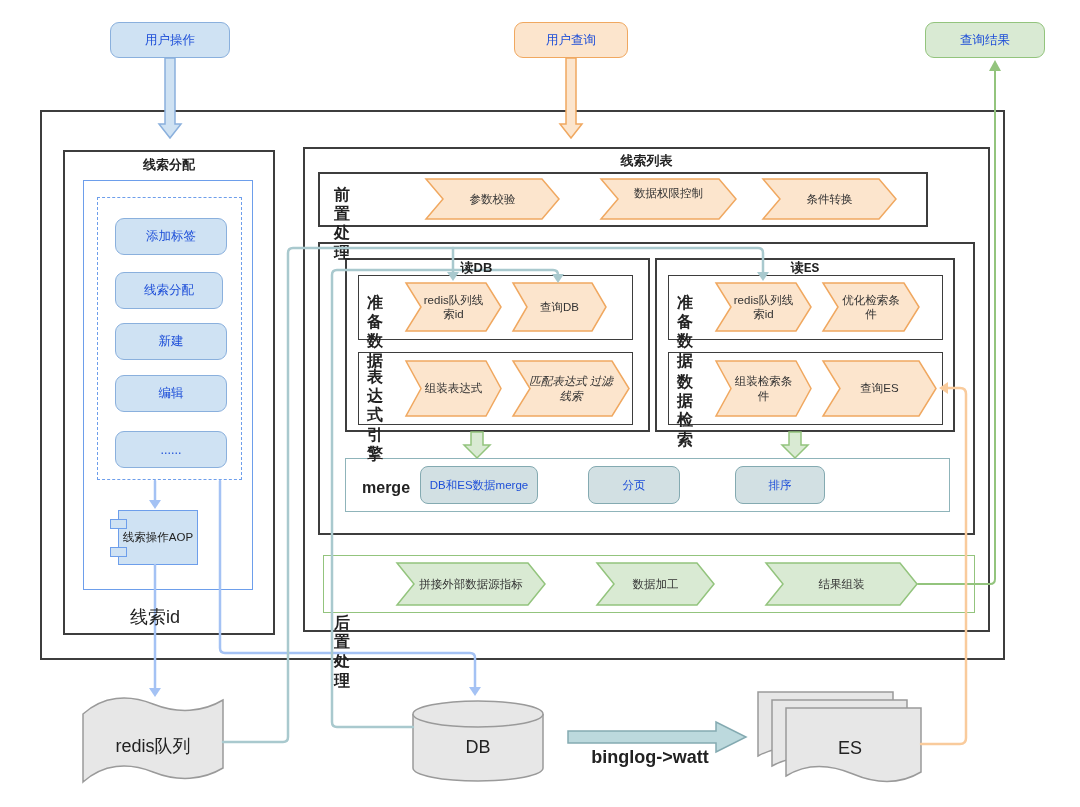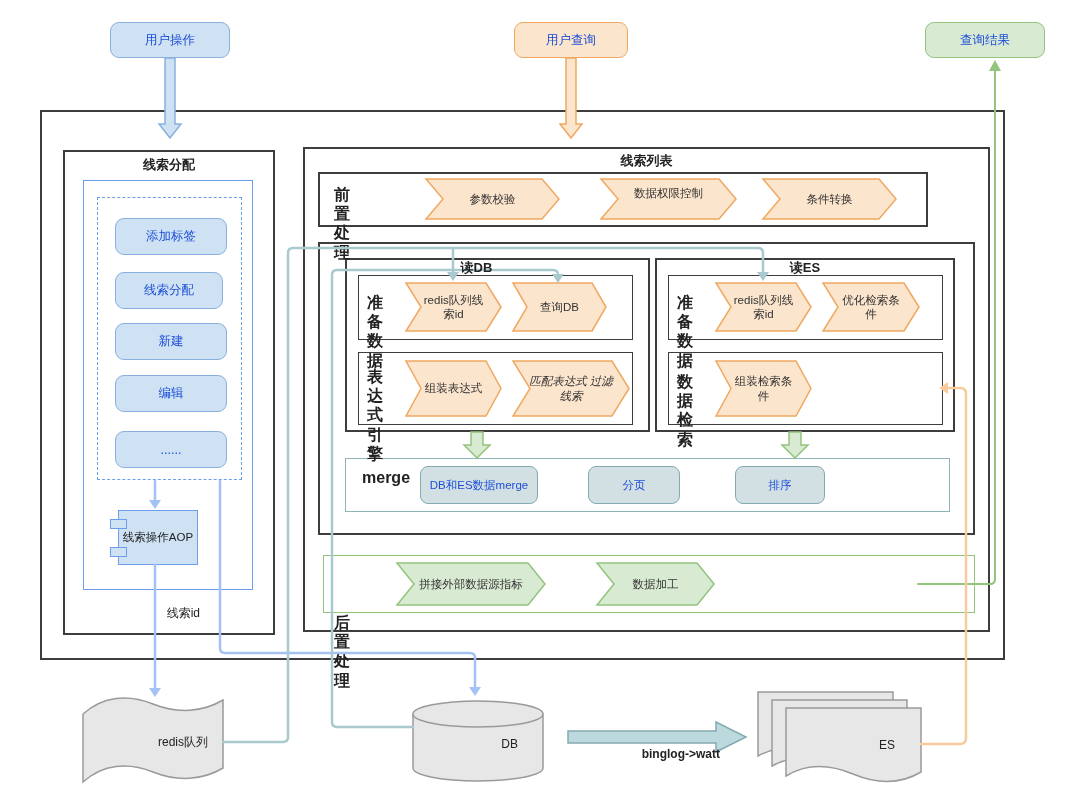--- a/index.html
+++ b/index.html
@@ -18,21 +18,21 @@
   .frame.tealb{border:1.5px solid var(--merge_border);}
 
   .pill{position:absolute;border-radius:9px;display:flex;align-items:center;justify-content:center;
         font-size:12.5px;color:#1d4ed8;box-sizing:border-box;text-align:center;}
   .pill.blue{background:var(--blue_fill);border:1.5px solid var(--blue_edge);}
   .pill.orange{background:var(--orange_fill);border:1.5px solid var(--orange_edge);}
   .pill.green{background:var(--green_fill);border:1.5px solid var(--green_edge);}
   .pill.teal{background:var(--teal_fill);border:1.5px solid var(--teal_edge);border-radius:8px;font-size:11.5px;}
 
   .title{position:absolute;font-weight:bold;font-size:13px;text-align:center;z-index:6;}
-  .lbl{position:absolute;font-size:12px;text-align:right;z-index:6;}
+  .lbl{position:absolute;font-size:18px;text-align:center;z-index:6;}
   .rowlbl{position:absolute;font-weight:bold;font-size:16px;line-height:1.2;word-break:break-all;z-index:2;}
 
   .chev{position:absolute;display:flex;align-items:center;justify-content:center;text-align:center;
         font-size:11.5px;color:#333;padding:0 17px;box-sizing:border-box;line-height:1.25;}
   .chev svg{position:absolute;inset:0;overflow:visible;}
   .chev span{position:relative;z-index:1;}
   .chev.orange polygon{fill:var(--orange_fill);stroke:var(--orange_edge);stroke-width:1.5;}
   .chev.green polygon{fill:var(--green_fill);stroke:var(--green_edge);stroke-width:1.5;}
 
   #overlay{position:absolute;left:0;top:0;z-index:5;pointer-events:none;}
@@ -134,21 +134,21 @@
       <span>组装表达式</span>
     </div>
   <div class="chev orange" style="left:512px;top:360px;width:118px;height:57px;font-style:italic;">
       <svg width="118" height="57">
         <polygon points="1,1 100,1 117,28.5 100,56 1,56 18,28.5"></polygon>
       </svg>
       <span>匹配表达式 过滤线索</span>
     </div>
 
   <div class="frame" style="left:655px;top:258px;width:300px;height:174px;"></div>
-  <div class="title" style="left:655px;top:259px;width:300px;">读ES</div>
+  <div class="title" style="left:655px;top:259px;width:300px;font-family:Liberation Mono, monospace;">读ES</div>
   <div class="frame thin" style="left:668px;top:275px;width:275px;height:65px;"></div>
   <div class="rowlbl" style="left:677px;top:293px;width:26px;">准备数据</div>
   <div class="chev orange" style="left:715px;top:282px;width:97px;height:50px;">
       <svg width="97" height="50">
         <polygon points="1,1 81,1 96,25 81,49 1,49 16,25"></polygon>
       </svg>
       <span>redis队列线索id</span>
     </div>
   <div class="chev orange" style="left:822px;top:282px;width:98px;height:50px;">
       <svg width="98" height="50">
@@ -157,40 +157,52 @@
       <span>优化检索条件</span>
     </div>
   <div class="frame thin" style="left:668px;top:352px;width:275px;height:73px;"></div>
   <div class="rowlbl" style="left:677px;top:372px;width:26px;">数据检索</div>
   <div class="chev orange" style="left:715px;top:360px;width:97px;height:57px;">
       <svg width="97" height="57">
         <polygon points="1,1 81,1 96,28.5 81,56 1,56 16,28.5"></polygon>
       </svg>
       <span>组装检索条件</span>
     </div>
+  <div class="chev orange" style="left:822px;top:360px;width:115px;height:57px;">
+      <svg width="115" height="57">
+        <polygon points="1,1 97,1 114,28.5 97,56 1,56 18,28.5"></polygon>
+      </svg>
+      <span>查询ES</span>
+    </div>
 
   <div class="frame tealb" style="left:345px;top:458px;width:605px;height:54px;"></div>
-  <div class="rowlbl" style="left:362px;top:468px;width:50px;">merge</div>
+  <div class="rowlbl" style="left:362px;top:478px;width:50px;">merge</div>
   <div class="pill teal" style="left:420px;top:466px;width:118px;height:38px;">DB和ES数据merge</div>
   <div class="pill teal" style="left:588px;top:466px;width:92px;height:38px;">分页</div>
   <div class="pill teal" style="left:735px;top:466px;width:90px;height:38px;">排序</div>
 
   <div class="frame greenb" style="left:323px;top:555px;width:652px;height:58px;"></div>
   <div class="rowlbl" style="left:334px;top:569px;width:28px;margin-top:44px;">后置处理</div>
   <div class="chev green" style="left:396px;top:562px;width:150px;height:44px;">
       <svg width="150" height="44">
         <polygon points="1,1 132,1 149,22 132,43 1,43 18,22"></polygon>
       </svg>
       <span>拼接外部数据源指标</span>
     </div>
   <div class="chev green" style="left:596px;top:562px;width:119px;height:44px;">
       <svg width="119" height="44">
         <polygon points="1,1 101,1 118,22 101,43 1,43 18,22"></polygon>
       </svg>
       <span>数据加工</span>
+    </div>
+  <div class="chev green" style="left:765px;top:562px;width:153px;height:44px;">
+      <svg width="153" height="44">
+        <polygon points="1,1 135,1 152,22 135,43 1,43 18,22"></polygon>
+      </svg>
+      <span>结果组装</span>
     </div>
 
   <div class="lbl" style="left:98px;top:734px;width:110px;">redis队列</div>
   <div class="lbl" style="left:438px;top:737px;width:80px;">DB</div>
   <div class="lbl" style="left:805px;top:738px;width:90px;">ES</div>
   <div class="lbl" style="left:580px;top:747px;width:140px;font-weight:bold;">binglog-&gt;watt</div>
 
   <svg id="overlay" width="1080" height="807">
 
     <path class="shape" d="M83,714 C103,696 128,694 153,704 C178,714 203,712 223,700 L223,768 C203,780 178,782 153,772 C128,762 103,764 83,782 Z"></path>

